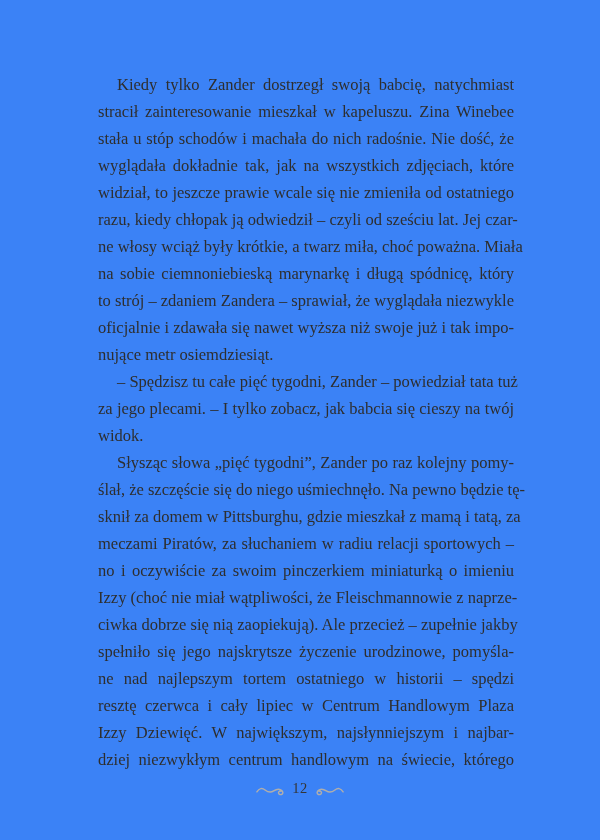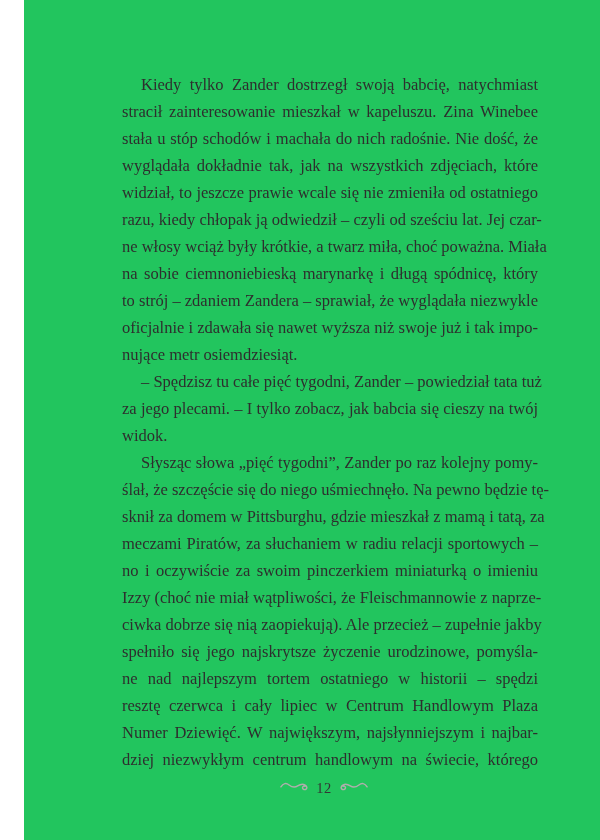--- a/index.html
+++ b/index.html
@@ -10,22 +10,21 @@
     width: 600px;
     height: 840px;
     background: #ffffff;
     font-family: "Liberation Serif", "DejaVu Serif", serif;
     position: relative;
     overflow: hidden;
   }
   .page {
     position: absolute;
     inset: 0;
-    background: #22c55e;
-    margin-left: 24px;
+    background: #3b82f6;
   }
   .text-block {
     position: absolute;
     left: 98px;
     top: 71px;
     width: 416px;
     color: #2e2e2e;
     font-size: 16.5px;
   }
   .para {
@@ -46,21 +45,21 @@
   .ln.end {
     text-align-last: left;
   }
   .footer {
     position: absolute;
     left: 0;
     top: 780px;
     width: 600px;
     display: flex;
     justify-content: center;
-    align-items: flex-start;
+    align-items: flex-end;
     gap: 7px;
   }
   .pagenum {
     font-size: 14.5px;
     color: #353535;
     letter-spacing: 0.5px;
     line-height: 1;
     padding-top: 1px;
   }
   .flourish {
@@ -101,21 +100,21 @@
       <div class="ln in">Słysząc słowa „pięć tygodni”, Zander po raz kolejny pomy-</div>
       <div class="ln">ślał, że szczęście się do niego uśmiechnęło. Na pewno będzie tę-</div>
       <div class="ln">sknił za domem w Pittsburghu, gdzie mieszkał z mamą i tatą, za</div>
       <div class="ln">meczami Piratów, za słuchaniem w radiu relacji sportowych –</div>
       <div class="ln">no i oczywiście za swoim pinczerkiem miniaturką o imieniu</div>
       <div class="ln">Izzy (choć nie miał wątpliwości, że Fleischmannowie z naprze-</div>
       <div class="ln">ciwka dobrze się nią zaopiekują). Ale przecież – zupełnie jakby</div>
       <div class="ln">spełniło się jego najskrytsze życzenie urodzinowe, pomyśla-</div>
       <div class="ln">ne nad najlepszym tortem ostatniego w historii – spędzi</div>
       <div class="ln">resztę czerwca i cały lipiec w Centrum Handlowym Plaza</div>
-      <div class="ln">Numer Dziewięć. W największym, najsłynniejszym i najbar-</div>
+      <div class="ln">Izzy Dziewięć. W największym, najsłynniejszym i najbar-</div>
       <div class="ln">dziej niezwykłym centrum handlowym na świecie, którego</div>
     </div>
 
   </div>
 
   <div class="footer">
     <svg class="flourish" width="29" height="11" viewBox="0 0 32 12" aria-hidden="true">
       <path d="M1,7.5 C3.5,3.2 7,3 10,5.4 C13,7.8 16.5,8.5 19.5,6.5 C22,4.9 25,4.1 27.3,5.3 C29.6,6.5 30.3,8.8 28.8,10 C27.4,11.1 25.2,10.4 24.9,8.8 C24.6,7.4 26,6.2 27.5,6.8" fill="none" stroke="#b0aeac" stroke-width="1.6" stroke-linecap="round"></path>
     </svg>
     <span class="pagenum">12</span>

